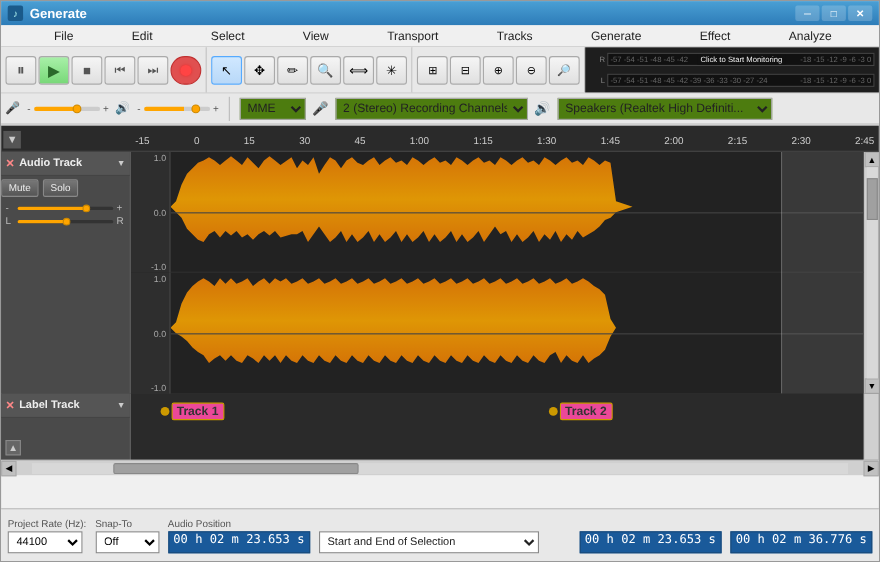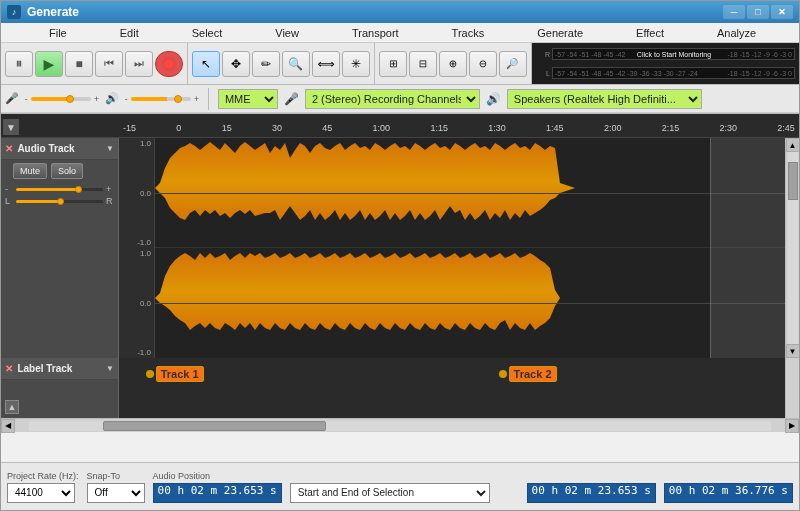--- a/index.html
+++ b/index.html
@@ -113,21 +113,21 @@
       width: 8px; height: 8px;
       background: #ffa500;
       border-radius: 50%;
       position: absolute;
       top: -2px;
       left: 56%;
       border: 1px solid #cc8800;
     }
     .device-select {
       height: 20px;
-      background: #bef264;
+      background: #4d7c0f;
       border: 1px solid #aaa;
       font-size: 11px;
       padding: 0 2px;
       cursor: pointer;
       color: #222;
     }
 
     .timeline-area {
       background: #2a2a2a;
       height: 24px;
@@ -166,21 +166,21 @@
       align-items: center;
       padding: 0 4px;
       border-bottom: 1px solid #444;
       gap: 4px;
     }
     .track-close { color: #f88; cursor: pointer; font-size: 10px; font-weight: bold; }
     .track-name { color: #eee; font-size: 10px; font-weight: bold; flex: 1; }
     .track-menu-arrow { color: #ccc; font-size: 8px; cursor: pointer; }
     .track-mute-solo {
       display: flex;
-      padding: 3px 12px;
+      padding: 3px 0;
       gap: 4px;
     }
     .ts-btn {
       height: 16px;
       padding: 0 6px;
       font-size: 9px;
       background: linear-gradient(to bottom, #777, #555);
       border: 1px solid #888;
       color: #eee;
       cursor: pointer;
@@ -266,21 +266,21 @@
       font-weight: bold;
     }
     .label-pin {
       width: 8px; height: 8px;
       background: #cc9900;
       border-radius: 50%;
       margin-right: 2px;
       flex-shrink: 0;
     }
     .label-box {
-      background: #f97316;
+      background: #ec4899;
       color: #333;
       padding: 1px 4px;
       font-size: 11px;
       font-weight: bold;
       border: 1px solid #cc9900;
       border-radius: 2px;
       white-space: nowrap;
     }
     .label-expand-btn {
       position: absolute;

